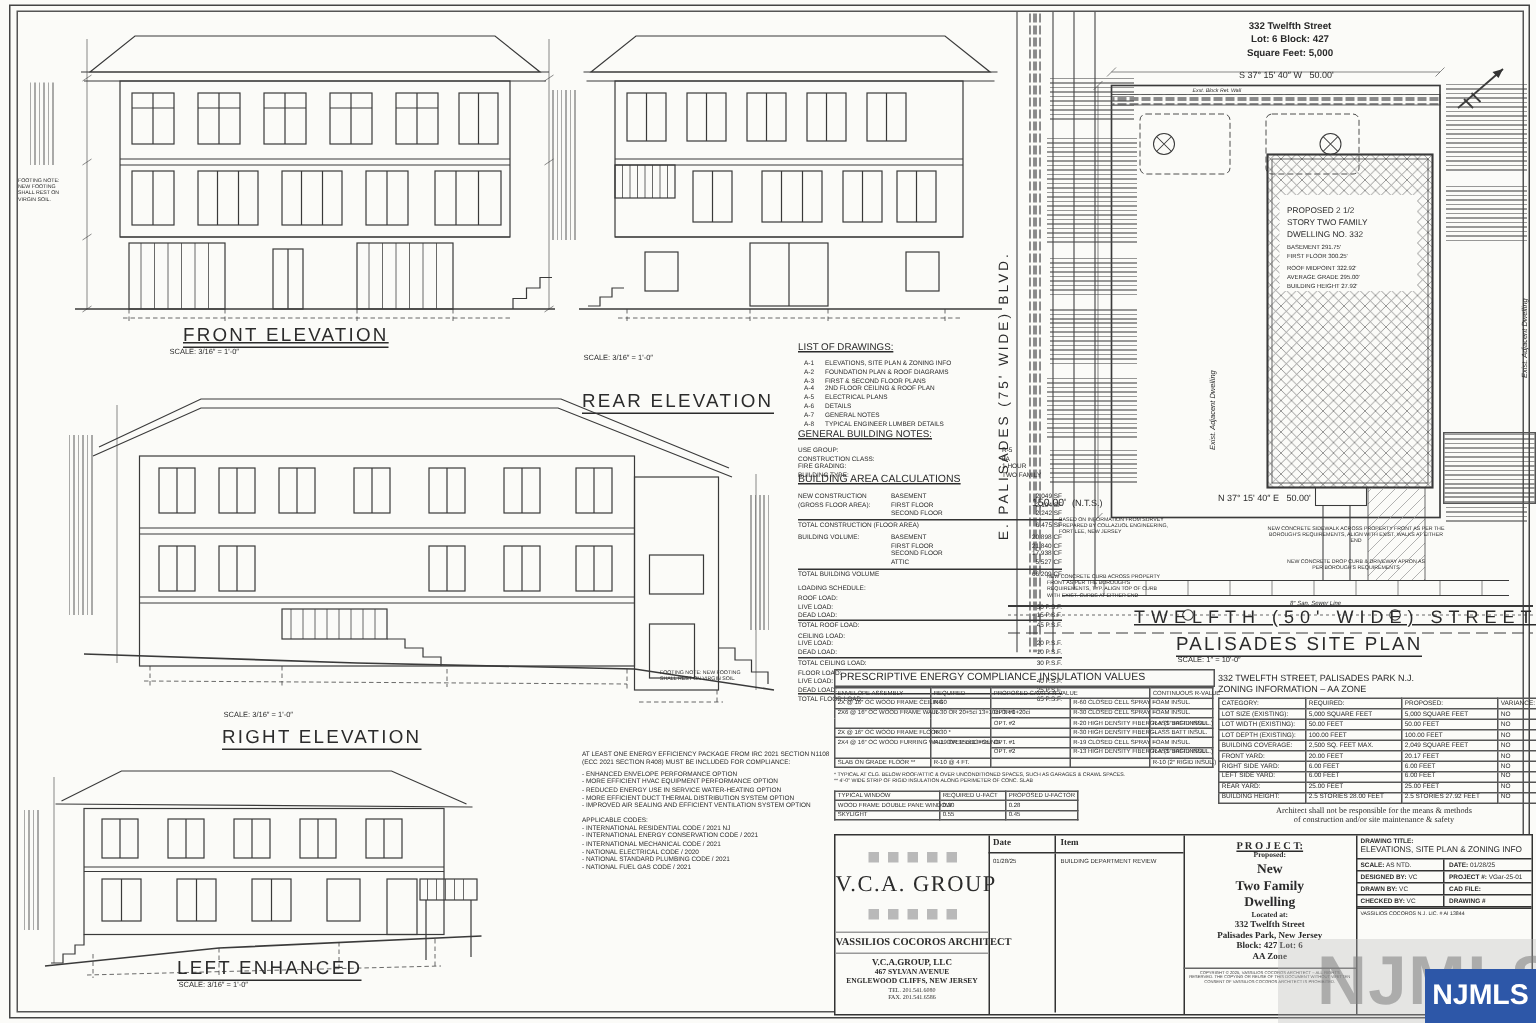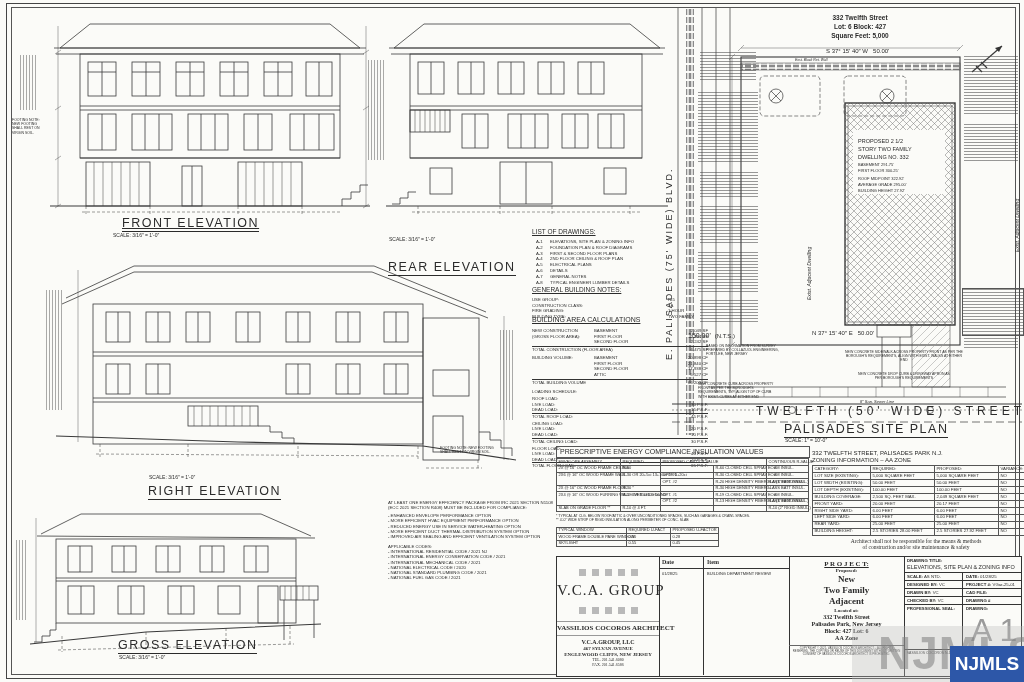--- a/index.html
+++ b/index.html
@@ -307,21 +307,21 @@
       <line x1="36" y1="134" x2="36" y2="150"></line>
           <line x1="120" y1="130" x2="120" y2="148"></line>
           <line x1="200" y1="126" x2="200" y2="146"></line>
           <line x1="264" y1="124" x2="264" y2="144"></line>
     </g>
     <g stroke-width="0.4">
           <line x1="10" y1="16" x2="10" y2="140"></line>
         </g>
   </g>
 </svg>
-<div class="t elev-title" style="left:118px;top:638px;">GROSS ELEVATION</div>
+<div class="t elev-title" style="left:118px;top:638px;">LEFT ENHANCED</div>
 <div class="t f5" style="left:119px;top:654px;">SCALE: 3/16″ = 1'-0″</div>
 <div class="fake-vlines" style="left:16px;top:540px;width:12px;height:80px;"></div>
 
 <svg style="left:672px;top:8px;" width="350" height="427" viewBox="0 0 350 427">
   <defs>
     <pattern id="xhatch" width="7" height="7" patternUnits="userSpaceOnUse">
       <path d="M0,7 L7,0 M0,0 L7,7" stroke="#777" stroke-width="0.5"></path>
     </pattern>
     <pattern id="tilesV" width="4" height="8" patternUnits="userSpaceOnUse">
       <rect x="0.7" y="1" width="2.6" height="6" fill="#8a8a8a"></rect>
@@ -408,21 +408,21 @@
 <div class="t f4" style="left:858px;top:177px;">ROOF MIDPOINT  322.92'</div>
 <div class="t f4" style="left:858px;top:183px;">AVERAGE GRADE  295.00'</div>
 <div class="t f4" style="left:858px;top:189px;">BUILDING HEIGHT  27.92'</div>
 <div class="t f7" style="left:688px;top:332px;"><span>150.00'</span>&nbsp;&nbsp;<span class="f6">(N.T.S.)</span></div>
 <div class="t f35 wrap" style="left:706px;top:344px;width:76px;">BASED ON INFORMATION FROM SURVEY PREPARED BY COLLAZUOL ENGINEERING, FORT LEE, NEW JERSEY</div>
 <div class="t f6" style="left:812px;top:330px;"><span>N 37° 15' 40″ E</span>&nbsp;&nbsp;&nbsp;<span>50.00'</span></div>
 <div class="t f35 wrap ctr" style="left:845px;top:350px;width:118px;">NEW CONCRETE SIDEWALK ACROSS PROPERTY FRONT AS PER THE BOROUGH'S REQUIREMENTS, ALIGN WITH EXIST. WALKS AT EITHER END</div>
 <div class="t f35 wrap ctr" style="left:856px;top:372px;width:96px;">NEW CONCRETE DROP CURB &amp; DRIVEWAY APRON AS PER BOROUGH'S REQUIREMENTS</div>
 <div class="t f35 wrap" style="left:698px;top:382px;width:78px;">NEW CONCRETE CURB ACROSS PROPERTY FRONT AS PER THE BOROUGH'S REQUIREMENTS, TYP. ALIGN TOP OF CURB WITH EXIST. CURBS AT EITHER END</div>
 <div class="t f4" style="left:860px;top:400px;font-style:italic;">8″ San. Sewer Line</div>
-<div class="t f12" style="left:756px;top:404px;letter-spacing:4px;">TWELFTH   (50' WIDE)   STREET</div>
+<div class="t f12" style="left:756px;top:404px;letter-spacing:4px;text-decoration:underline;">TWELFTH   (50' WIDE)   STREET</div>
 <div class="t elev-title" style="left:784px;top:422px;">PALISADES SITE PLAN</div>
 <div class="t f5" style="left:785px;top:437px;">SCALE: 1″ = 10'-0″</div>
 
 <div class="fake-lines" style="left:700px;top:52px;width:56px;height:30px;"></div>
 <div class="fake-lines" style="left:698px;top:92px;width:60px;height:72px;"></div>
 <div class="fake-lines" style="left:700px;top:172px;width:58px;height:26px;"></div>
 <div class="fake-lines" style="left:700px;top:206px;width:58px;height:38px;"></div>
 <div class="fake-lines" style="left:698px;top:252px;width:60px;height:40px;"></div>
 <div class="fake-lines" style="left:700px;top:300px;width:58px;height:24px;"></div>
 <div class="fake-lines" style="left:964px;top:56px;width:54px;height:58px;"></div>
@@ -717,21 +717,21 @@
       <span style="width:38px;padding:3px 3px;border-right:1px solid #333;height:100px;">01/28/25</span>
       <span style="flex:1;padding:3px 3px;">BUILDING DEPARTMENT REVIEW</span>
     </div>
   </div>
 
   <div style="position:absolute;left:232px;top:0;width:115px;height:119px;border-right:1px solid #333;">
     <div class="serif ctr f7" style="margin-top:3px;font-weight:bold;text-decoration:underline;">P R O J E C T:</div>
     <div class="serif ctr f5" style="font-weight:bold;">Proposed:</div>
     <div class="serif ctr f9" style="font-weight:bold;">New</div>
     <div class="serif ctr f9" style="font-weight:bold;">Two  Family</div>
-    <div class="serif ctr f9" style="font-weight:bold;">Adjacent</div>
+    <div class="serif ctr f9" style="font-weight:bold;">Dwelling</div>
     <div class="serif ctr f5" style="font-weight:bold;margin-top:1px;">Located at:</div>
     <div class="serif ctr f6" style="font-weight:bold;">332 Twelfth Street</div>
     <div class="serif ctr f6" style="font-weight:bold;">Palisades Park, New Jersey</div>
     <div class="serif ctr f6" style="font-weight:bold;">Block: 427 Lot: 6</div>
     <div class="serif ctr f6" style="font-weight:bold;">AA Zone</div>
     <div class="ctr wrap" style="font-size:2.8px;color:#444;padding:1px 3px;border-top:0.6px solid #666;margin-top:2px;">COPYRIGHT © 2025, VASSILIOS COCOROS ARCHITECT – ALL RIGHTS RESERVED. THE COPYING OR REUSE OF THIS DOCUMENT WITHOUT WRITTEN CONSENT OF VASSILIOS COCOROS ARCHITECT IS PROHIBITED.</div>
   </div>
 
   <div style="position:absolute;left:347px;top:0;width:117px;height:119px;">
     <div class="f43" style="padding:1px 3px;font-weight:bold;">DRAWING TITLE:</div>
@@ -745,26 +745,20 @@
       <span style="flex:1;padding:1px 3px;"><b>PROJECT #:</b> <span>VGar-25-01</span></span>
     </div>
     <div style="display:flex;border-bottom:0.8px solid #333;" class="f43">
       <span style="flex:1;padding:1px 3px;border-right:0.8px solid #333;"><b>DRAWN BY:</b> <span>VC</span></span>
       <span style="flex:1;padding:1px 3px;"><b>CAD FILE:</b></span>
     </div>
     <div style="display:flex;border-bottom:0.8px solid #333;" class="f43">
       <span style="flex:1;padding:1px 3px;border-right:0.8px solid #333;"><b>CHECKED BY:</b> <span>VC</span></span>
       <span style="flex:1;padding:1px 3px;"><b>DRAWING #</b></span>
     </div>
-    <div style="display:flex;height:44px;" class="f43">
-      <span style="flex:1;padding:1px 3px;border-right:0.8px solid #333;"><b>PROFESSIONAL SEAL:</b></span>
-      <span style="flex:1;padding:1px 3px;position:relative;"><b>DRAWING:</b>
-        <span style="position:absolute;left:8px;top:6px;font-size:32px;color:#9a9a9a;font-family:'Liberation Sans',sans-serif;">A 1</span>
-      </span>
-    </div>
     <div class="f35" style="padding:1px 3px;border-top:0.8px solid #333;">VASSILIOS COCOROS   N.J. LIC. # AI 13844</div>
   </div>
 </div>
 
 <div style="position:absolute;left:852px;top:626px;width:172px;height:56px;background:rgba(190,190,190,0.35);"></div>
 <div class="t" style="left:878px;top:626px;font-size:46px;font-weight:bold;color:rgba(125,125,125,0.55);letter-spacing:1px;">NJMLS</div>
 <div style="position:absolute;left:950px;top:646px;width:74px;height:36px;background:#2d57a8;display:flex;align-items:center;justify-content:center;">
   <span style="color:#fff;font-weight:bold;font-size:19px;font-family:'Liberation Sans',sans-serif;">NJMLS</span>
 </div>
 

